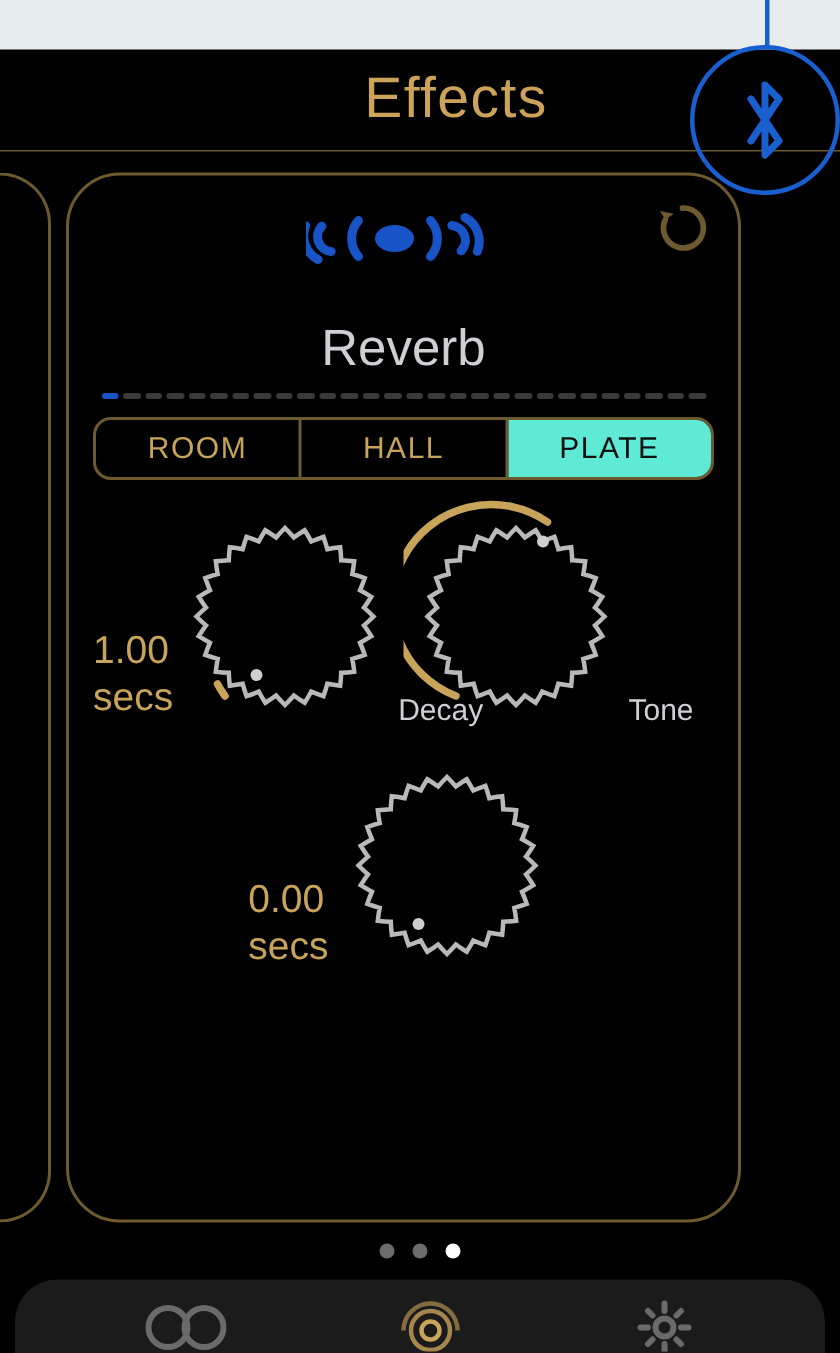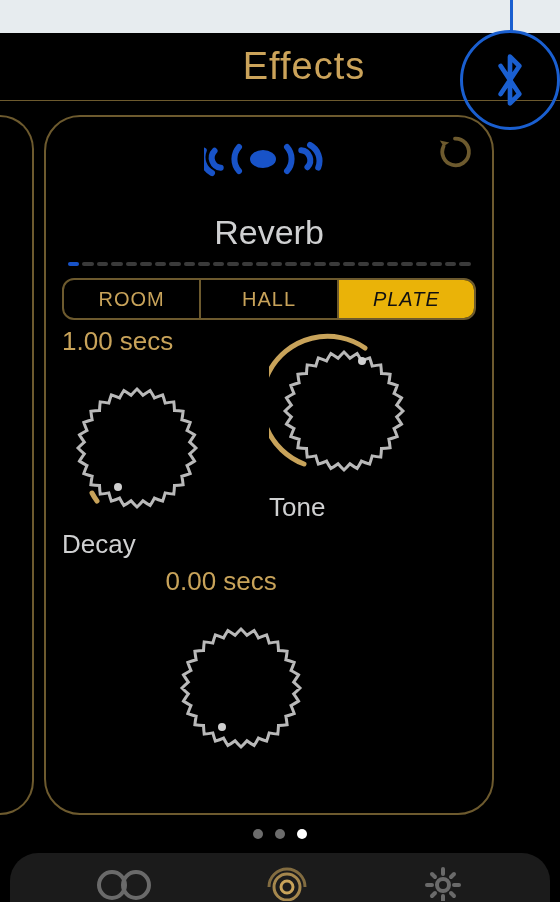--- a/index.html
+++ b/index.html
@@ -114,30 +114,30 @@
   }
   .segmented .seg {
     flex:1;
     display:flex; align-items:center; justify-content:center;
     font-size: 20px;
     letter-spacing: 1px;
     color: #c8a35a;
     border-right: 2px solid #6d5a2e;
   }
   .segmented .seg:last-child { border-right: none; }
-  .segmented .seg.active { background: #eab308; color: #111; font-style: italic; }
+  .segmented .seg.active { background: #5eead4; color: #111; }
   .knob-row {
     margin-top: 6px;
     width: 100%;
     display: flex;
     justify-content: space-around;
   }
-  .knob-block { display:flex; flex-direction:column; align-items:flex-start; width: 50%; }
+  .knob-block { display:flex; flex-direction:row; align-items:flex-end; width: 50%; }
   .knob-value { color: #c8a35a; font-size: 26px; margin-bottom: 6px; }
-  .knob-label { color: #cfd0d1; font-size: 26px; margin-top: 6px; }
+  .knob-label { color: #cfd0d1; font-size: 20px; margin-top: 6px; }
   .knob { position: relative; width: 150px; height: 160px; display:flex; align-items:center; justify-content:center;}
   .knob svg { width: 150px; height: 160px; display:block; }
   .knob-row.center { justify-content:center; }
   .dots {
     margin: 8px auto 0 auto;
     display:flex; gap: 12px; justify-content:center;
   }
   .dot { width: 10px; height: 10px; border-radius: 50%; background: #6c6c6c; }
   .dot.active { background: #fff; }
   .tabbar {

